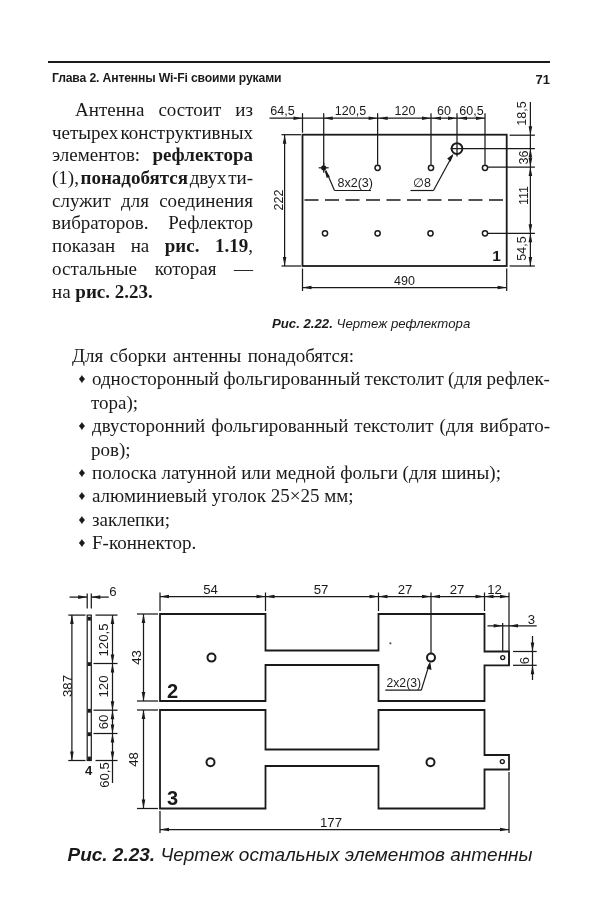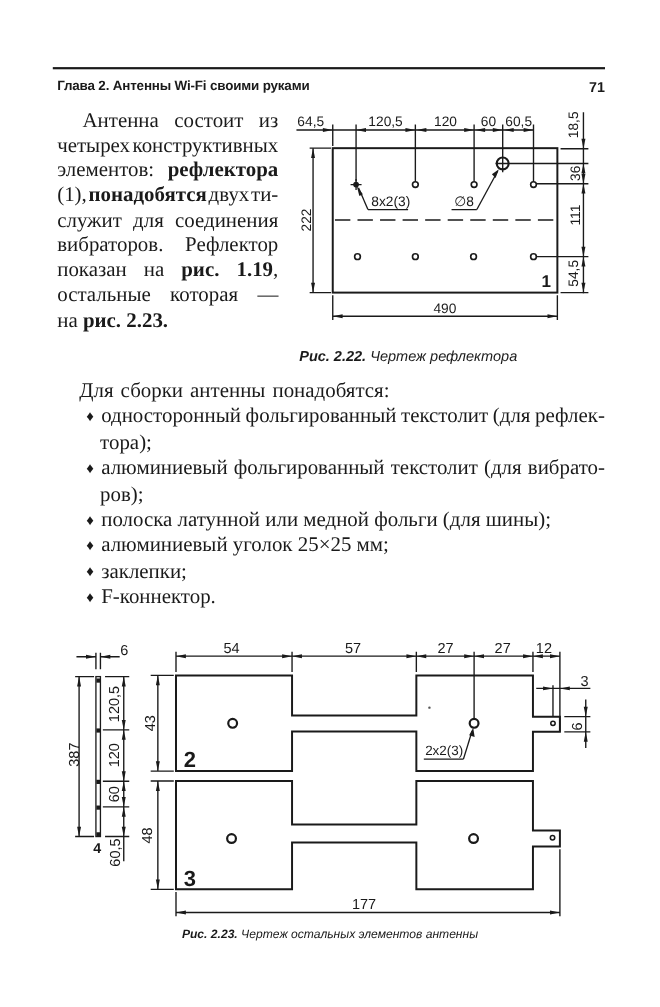--- a/index.html
+++ b/index.html
@@ -17,21 +17,21 @@
 .b { font-weight:bold; }
 #list { position:absolute; left:52px; top:344px; width:498px;
         font-size:19px; line-height:23.4px; }
 .ll { height:23.4px; position:relative; box-sizing:border-box; }
 .j { display:flex; justify-content:space-between; }
 .j span { display:inline-block; }
 .blt { position:absolute; left:26.5px; top:0; font-size:13.5px; line-height:23.4px; }
 #cap22 { position:absolute; left:272px; top:316px; width:280px; text-align:left;
          font-family:"Liberation Sans",sans-serif; font-size:13.2px; font-style:italic; }
 #cap23 { position:absolute; left:0px; top:843.5px; width:600px; text-align:center;
-         font-family:"Liberation Sans",sans-serif; font-size:11px; font-style:italic; }
+         font-family:"Liberation Sans",sans-serif; font-size:19px; font-style:italic; }
 .capb { font-weight:bold; }
 </style>
 </head>
 <body>
 
 <div id="hdr">Глава 2. Антенны Wi-Fi своими руками
 
 <span id="pgnum">71</span></div>
 
 <div id="rule"></div>
@@ -180,21 +180,21 @@
       <span>односторонный</span>
       <span>фольгированный</span>
       <span>текстолит</span>
       <span>(для</span>
       <span>рефлек-</span>
     </div>
 <div class="ll" style="padding-left:39px">тора);</div>
 
 <div class="ll j" style="padding-left:40px">
       <span class="blt">♦</span>
-      <span>алюминиевый</span>
+      <span>двусторонний</span>
       <span>фольгированный</span>
       <span>текстолит</span>
       <span>(для</span>
       <span>вибрато-</span>
     </div>
 <div class="ll" style="padding-left:39px">ров);</div>
 
 <div class="ll" style="padding-left:40px"><span class="blt">♦</span>полоска латунной или медной фольги (для шины);</div>
 
 <div class="ll" style="padding-left:40px"><span class="blt">♦</span>алюминиевый уголок 25×25 мм;</div>

